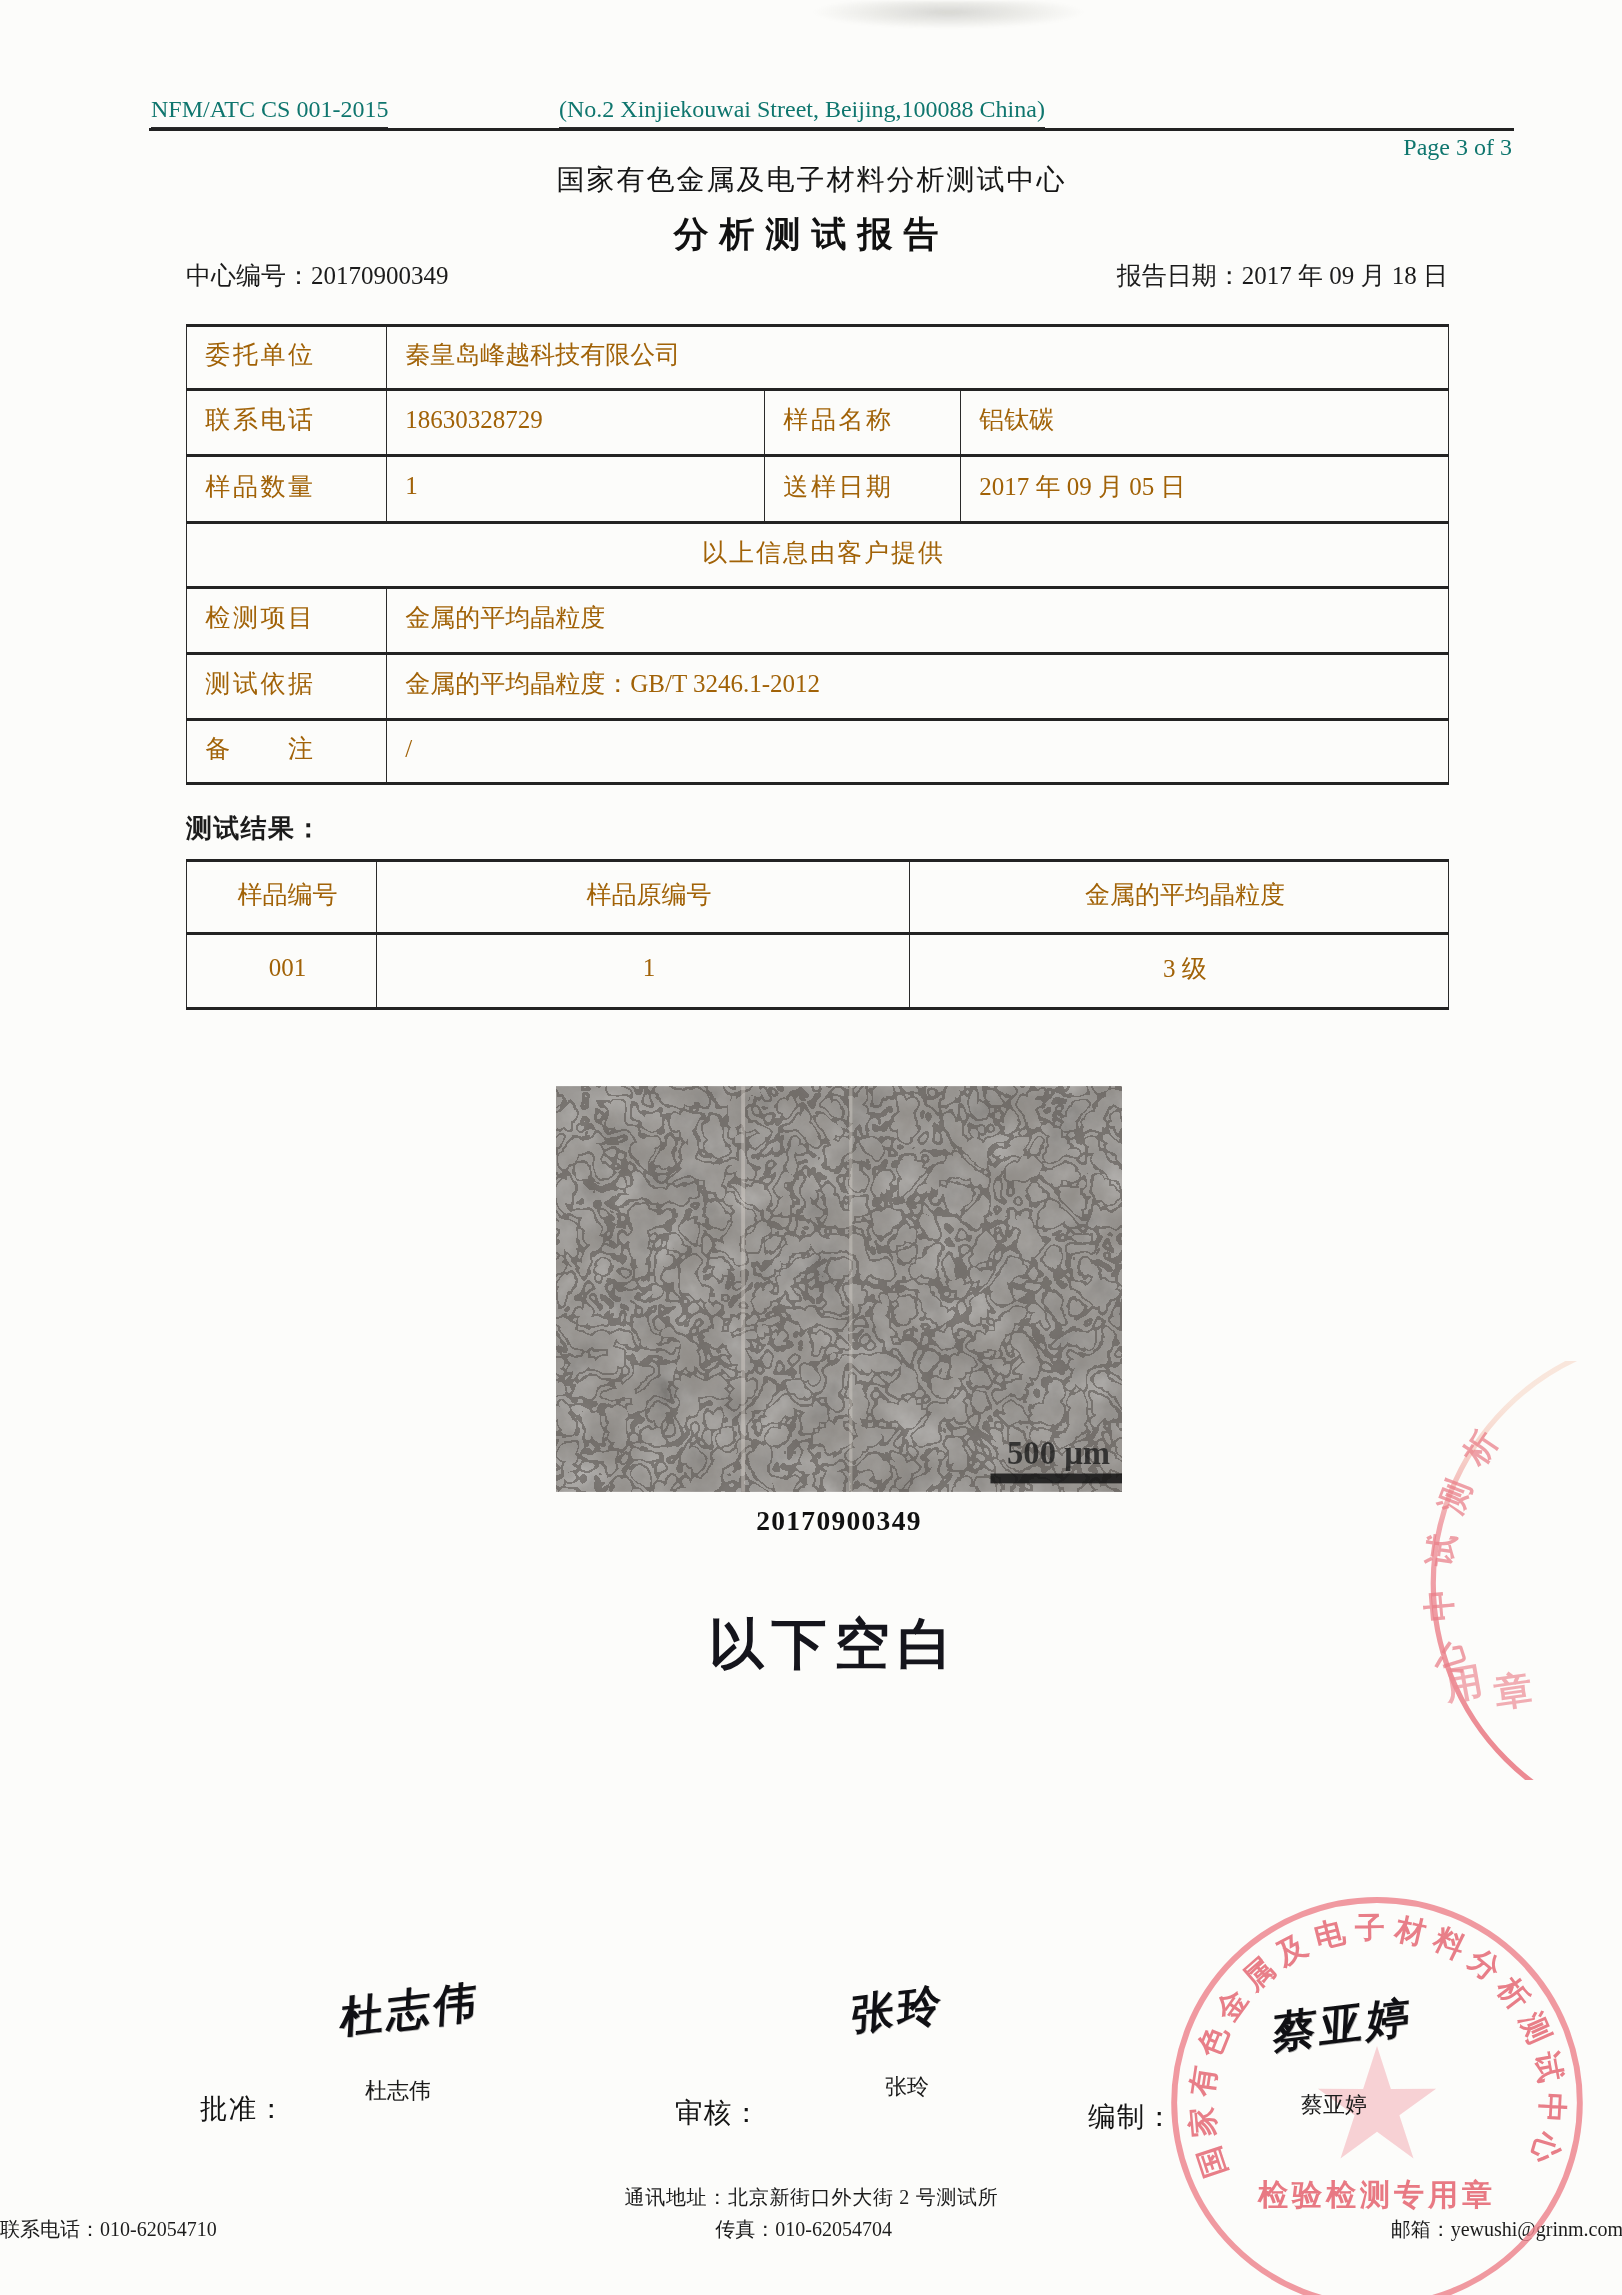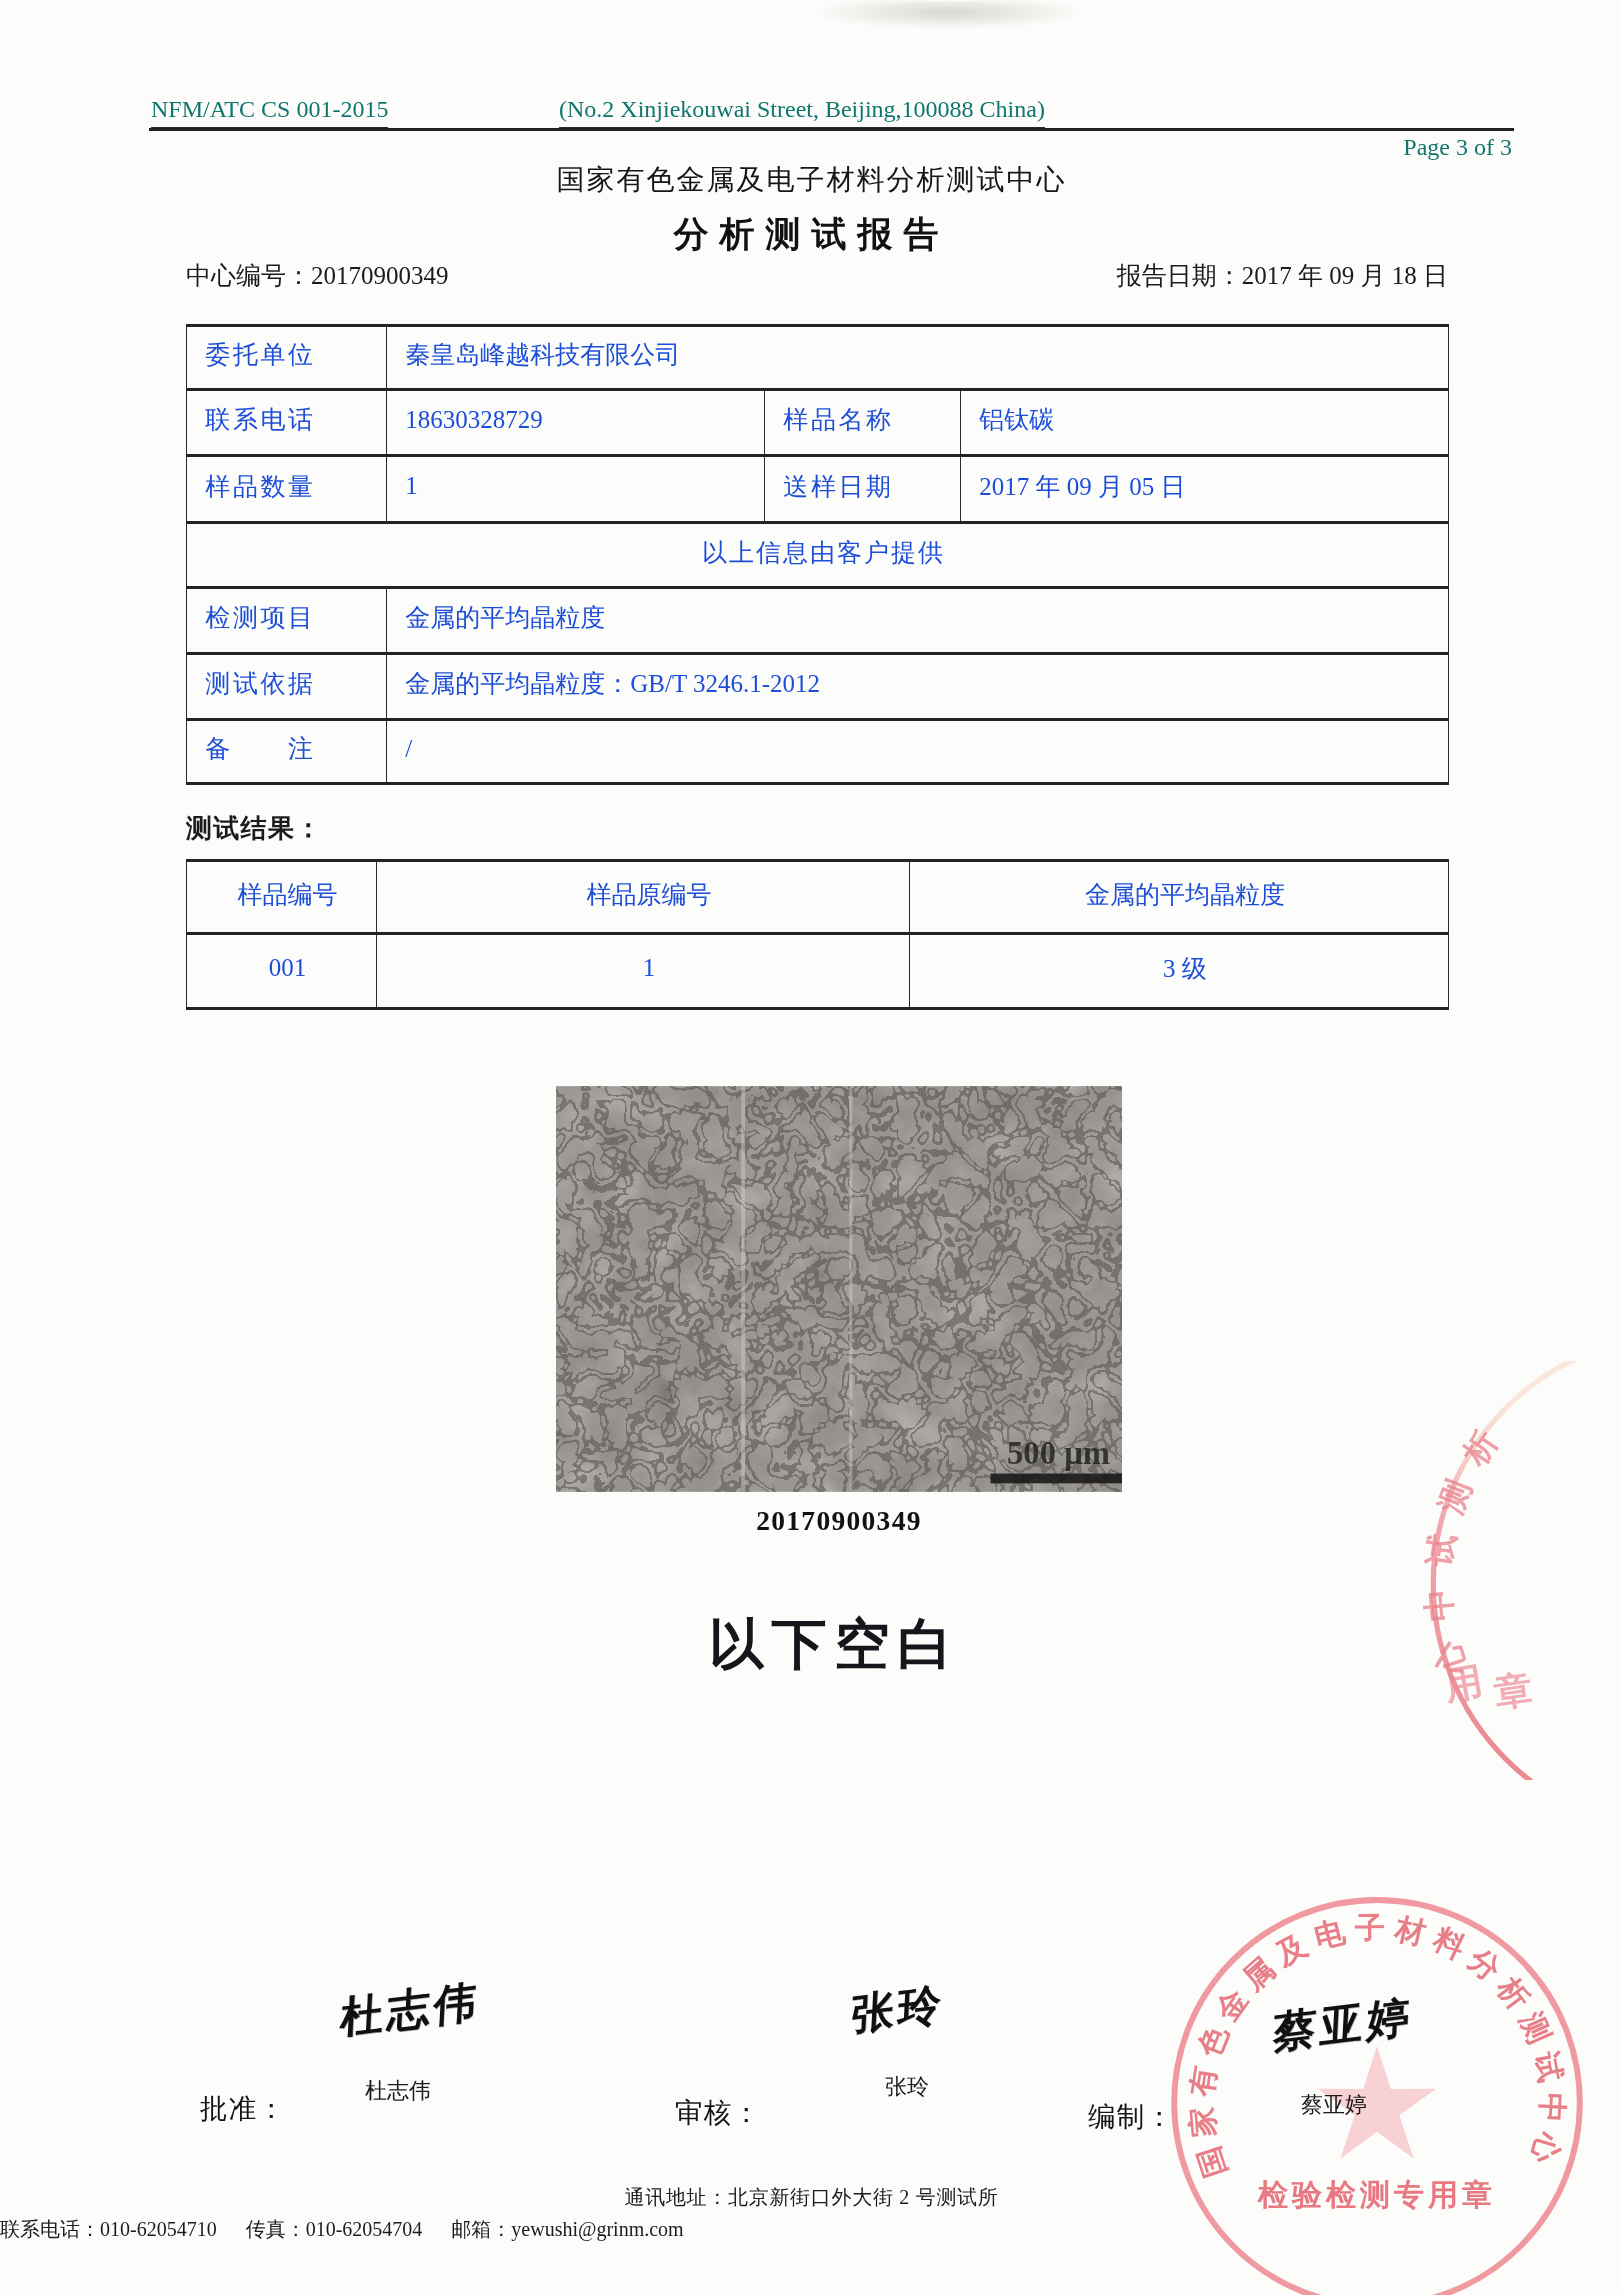--- a/index.html
+++ b/index.html
@@ -36,21 +36,21 @@
   }
   .meta-row { position:absolute; left:186px; top:259px; width:1262px; font-size:25px; }
   .meta-left { position:absolute; left:0; top:0; white-space:nowrap; }
   .meta-right { position:absolute; right:0; top:0; white-space:nowrap; }
 
   
   table.doc { border-collapse:collapse; table-layout:fixed; }
   table.doc td {
     border-top:3.3px solid #232323; border-bottom:3.3px solid #232323;
     border-left:1.3px solid #2a2a2a; border-right:1.3px solid #2a2a2a;
-    font-size:25px; color:#1d4ed8; vertical-align:middle;
+    font-size:25px; color:#a16207; vertical-align:middle;
     padding:3.9px 6.5px 9.2px 18.3px; overflow:hidden; white-space:nowrap;margin-left:36px;
   }
   .info-table { position:absolute; left:186px; top:324px; width:1262px; }
   td.lbl { letter-spacing:2.6px; }
   td.note-center { text-align:center; letter-spacing:2px; padding-left:0; }
 
   
   .results-label { position:absolute; left:186px; top:811px; font-size:26px; font-weight:bold; letter-spacing:1.3px; }
   .results-table { position:absolute; left:186px; top:859px; width:1262px; }
   .results-table td { text-align:center; padding:3.9px 0 9.2px 0; }
@@ -79,21 +79,21 @@
     letter-spacing:3.9px; white-space:nowrap;
   }
 
   
   .footer-line1 {
     position:absolute; left:0; right:0; top:2184px;
     text-align:center; font-size:20px; color:#1c1c1c; letter-spacing:0.7px;
   }
   .footer-line2 {
     position:absolute; left:0; right:0; top:2216px;
-    display:flex; justify-content:flex-start; gap:29px;
+    display:flex; justify-content:space-between; gap:29px;
     font-size:20px; color:#1c1c1c;
   }
   .footer-line2 span { white-space:nowrap; }
 
   
   .stamp { position:absolute; pointer-events:none; }
   .stamp-big { left:1148px; top:1879px; z-index:5; }
   .stamp-partial { left:1394px; top:1361px; z-index:5; }
 </style>
 </head>

